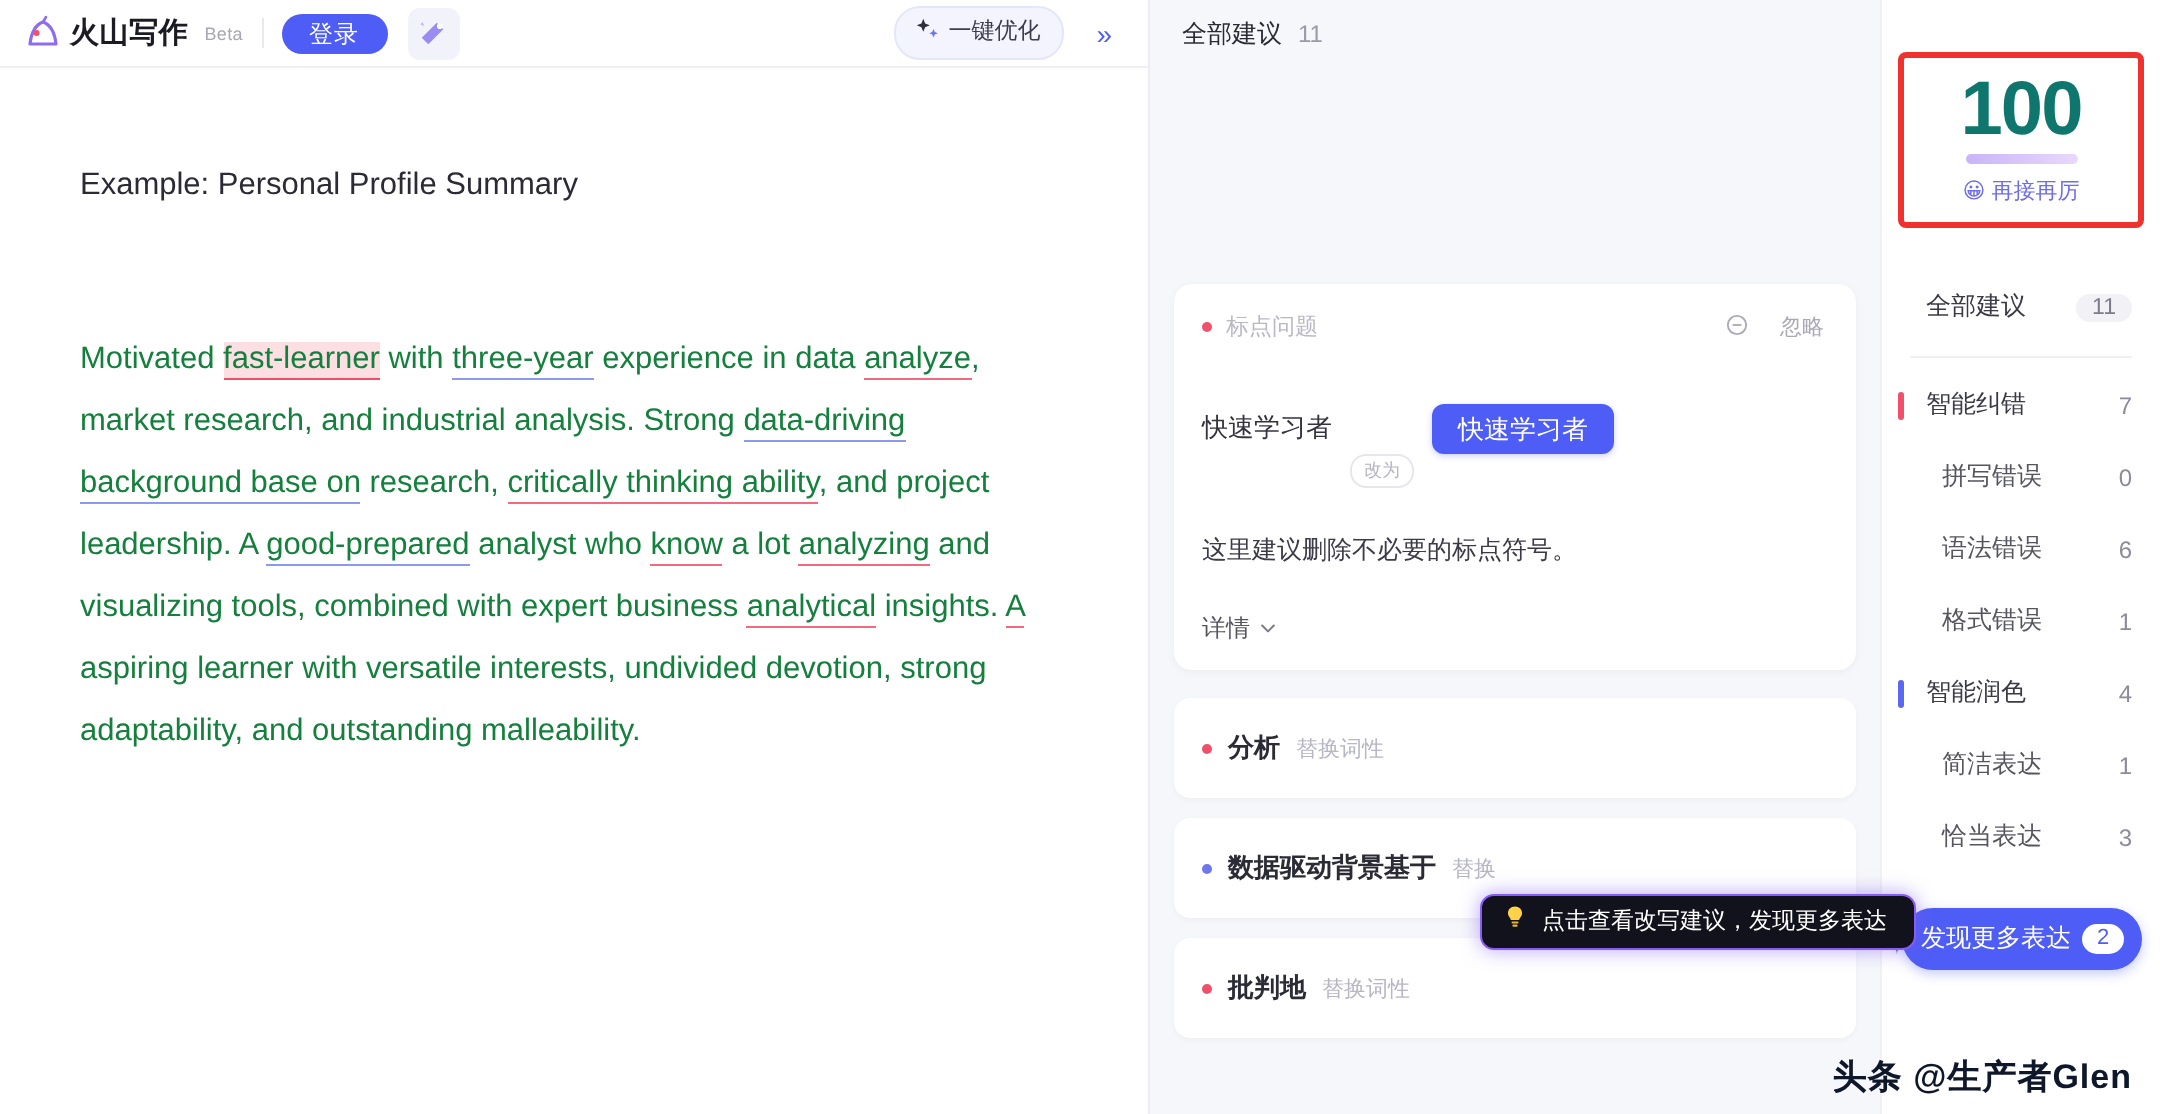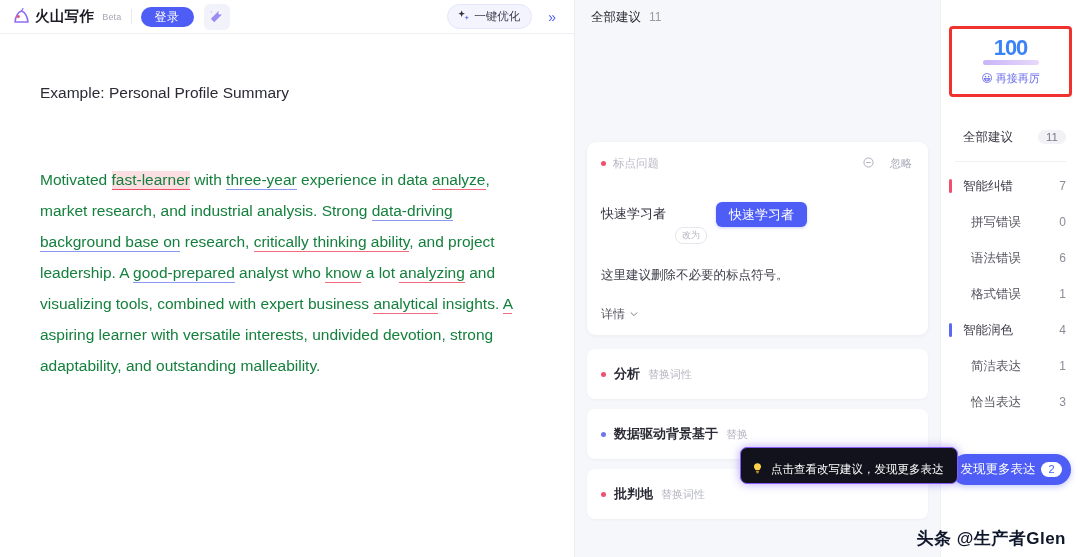--- a/index.html
+++ b/index.html
@@ -252,23 +252,23 @@
   }
   .score-box {
     margin: 0 8px 0 8px;
     border: 3px solid #f0322e;
     border-radius: 4px;
     padding: 7px 0 8px 0;
     text-align: center;
     background: #fff;
   }
   .score-num {
-    font-size: 22px;
+    font-size: 38px;
     font-weight: bold;
-    color: #3b82f6;
+    color: #0f766e;
     line-height: 1.05;
     letter-spacing: -1px;
     position: relative;
     display: inline-block;
   }
   .score-underline {
     display: block;
     width: 56px; height: 5px;
     margin: 1px auto 6px auto;
     background: linear-gradient(90deg,#c9b4f7,#e8d9fb);
@@ -347,21 +347,21 @@
     font-size: 13px;
   }
 
   
   .tooltip {
     position: absolute;
     left: 740px; top: 447px;
     background: #12121c;
     border: 1.5px solid #8a5cf6;
     border-radius: 7px;
-    padding: 14px 13px 6px 10px;
+    padding: 4px 13px 6px 10px;
     display: flex; align-items: center; gap: 7px;
     font-size: 11.5px;
     color: #ffffff;
     box-shadow: 0 0 10px rgba(120,90,240,.55);
     white-space: nowrap;
     z-index: 30;
   }
 
   
   .watermark {

